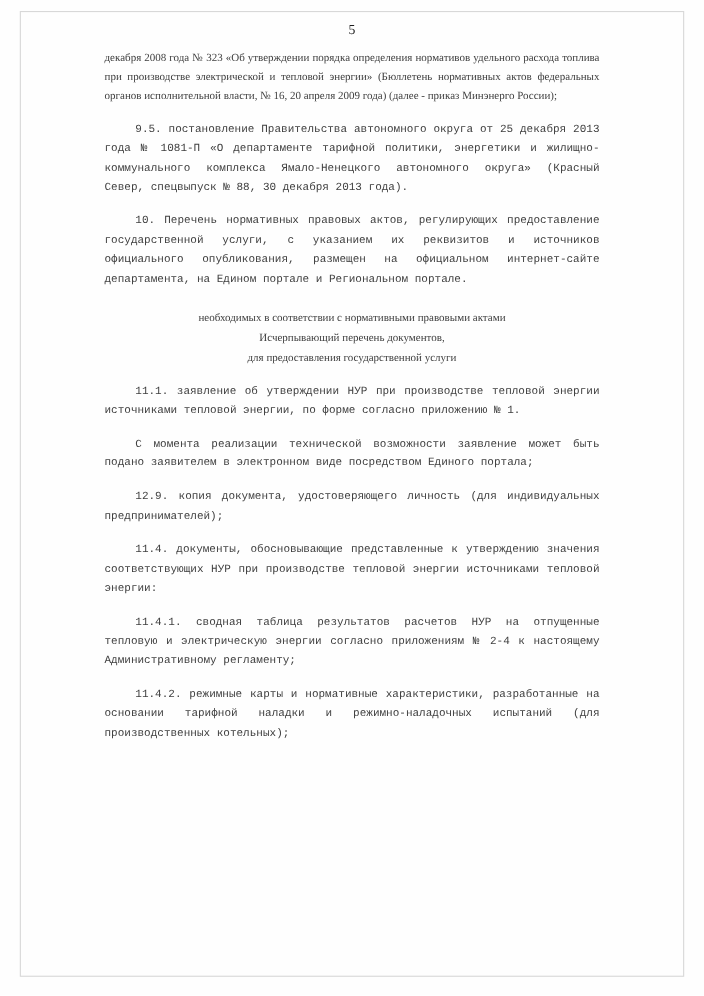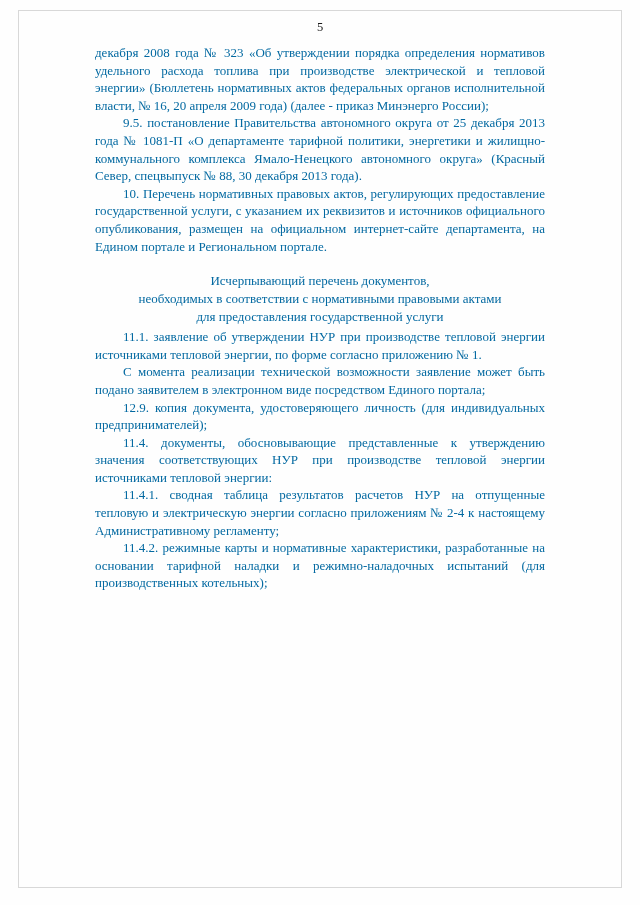--- a/index.html
+++ b/index.html
@@ -40,30 +40,32 @@
     color: #1a1a1a;
   }
   .content {
     position: absolute;
     left: 95px;
     top: 44px;
     width: 450px;
   }
   p {
     margin: 0 0 0 0;
-    font-size: 13px;
+    font-size: 10px;
     line-height: 17.6px;
     text-align: justify;
     text-justify: inter-word;
-    color: #0369a1;
+    color: #404040;
   }
   p.indent {
     text-indent: 28px;
   }
   p.spaced {
+    margin-top: 13px;
+    font-family: Liberation Mono, monospace;
   }
   .center-block {
     margin-top: 17px;
     margin-bottom: 2px;
   }
   .center-block p {
     text-align: center;
     text-indent: 0;
     line-height: 18px;
   }
@@ -79,22 +81,22 @@
 
   <div class="content">
 
     <p>декабря 2008 года № 323 «Об утверждении порядка определения нормативов удельного расхода топлива при производстве электрической и тепловой энергии» (Бюллетень нормативных актов федеральных органов исполнительной власти, № 16, 20 апреля 2009 года) (далее - приказ Минэнерго России);</p>
 
     <p class="indent spaced">9.5. постановление Правительства автономного округа от 25 декабря 2013 года № 1081-П «О департаменте тарифной политики, энергетики и жилищно-коммунального комплекса Ямало-Ненецкого автономного округа» (Красный Север, спецвыпуск № 88, 30 декабря 2013 года).</p>
 
     <p class="indent spaced">10. Перечень нормативных правовых актов, регулирующих предоставление государственной услуги, с указанием их реквизитов и источников официального опубликования, размещен на официальном интернет-сайте департамента, на Едином портале и Региональном портале.</p>
 
     <div class="center-block">
+      <p>необходимых в соответствии с нормативными правовыми актами</p>
       <p>Исчерпывающий перечень документов,</p>
-      <p>необходимых в соответствии с нормативными правовыми актами</p>
       <p>для предоставления государственной услуги</p>
     </div>
 
 
     <p class="indent spaced">11.1. заявление об утверждении НУР при производстве тепловой энергии источниками тепловой энергии, по форме согласно приложению № 1.</p>
 
     <p class="indent spaced">С момента реализации технической возможности заявление может быть подано заявителем в электронном виде посредством Единого портала;</p>
 
 
     <p class="indent spaced">12.9. копия документа, удостоверяющего личность (для индивидуальных предпринимателей);</p>

